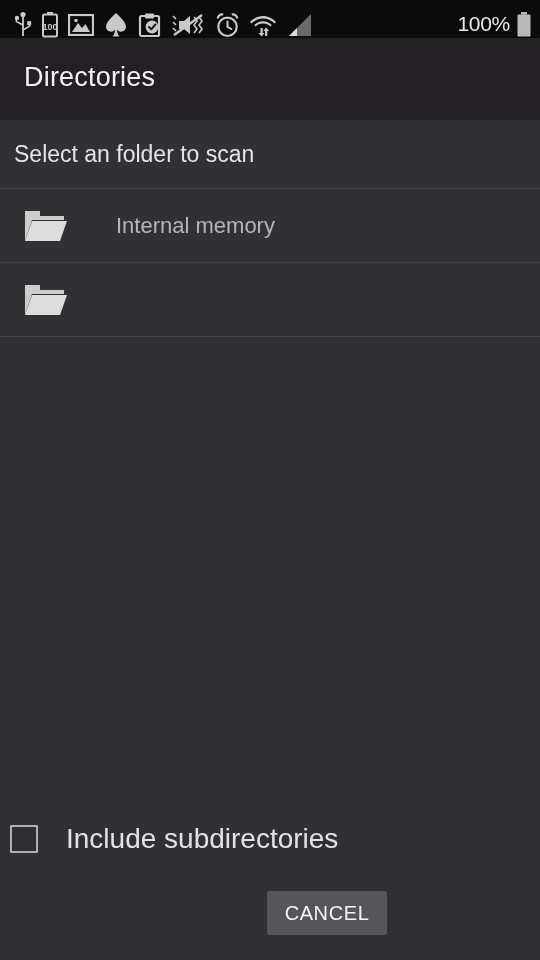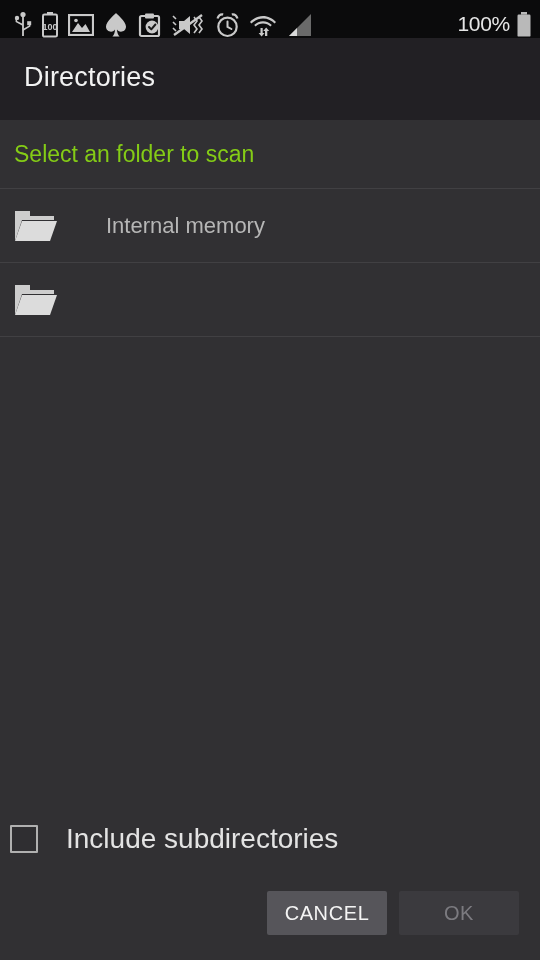--- a/index.html
+++ b/index.html
@@ -85,36 +85,36 @@
     left: 0; top: 120px;
     width: 540px;
     height: 840px;
     background: #313033;
   }
   .subtitle {
     position: absolute;
     left: 14px;
     top: 21px;
     font-size: 23px;
-    color: #84cc16;
+    color: #e5e5e5;
   }
 
   
   .list {
     position: absolute;
     left: 0;
     top: 68px;
     width: 540px;
   }
   .list-item {
     position: relative;
     height: 73px;
     display: flex;
     align-items: center;
-    padding-left: 14px;
+    padding-left: 24px;
     box-sizing: border-box;
     cursor: default;
   }
   .divider {
     height: 1px;
     width: 540px;
     background: #414043;
   }
   .folder-icon {
     width: 44px;
@@ -298,17 +298,16 @@
       <div class="divider"></div>
     </div>
 
     <div class="check-row">
       <span class="checkbox"></span>
       <span class="check-label">Include subdirectories</span>
     </div>
 
     <div class="btn-row">
       <button class="btn btn-cancel">CANCEL</button>
-      <button class="btn btn-ok">OK</button>
     </div>
 
   </div>
 </div>
 
 </body></html>

